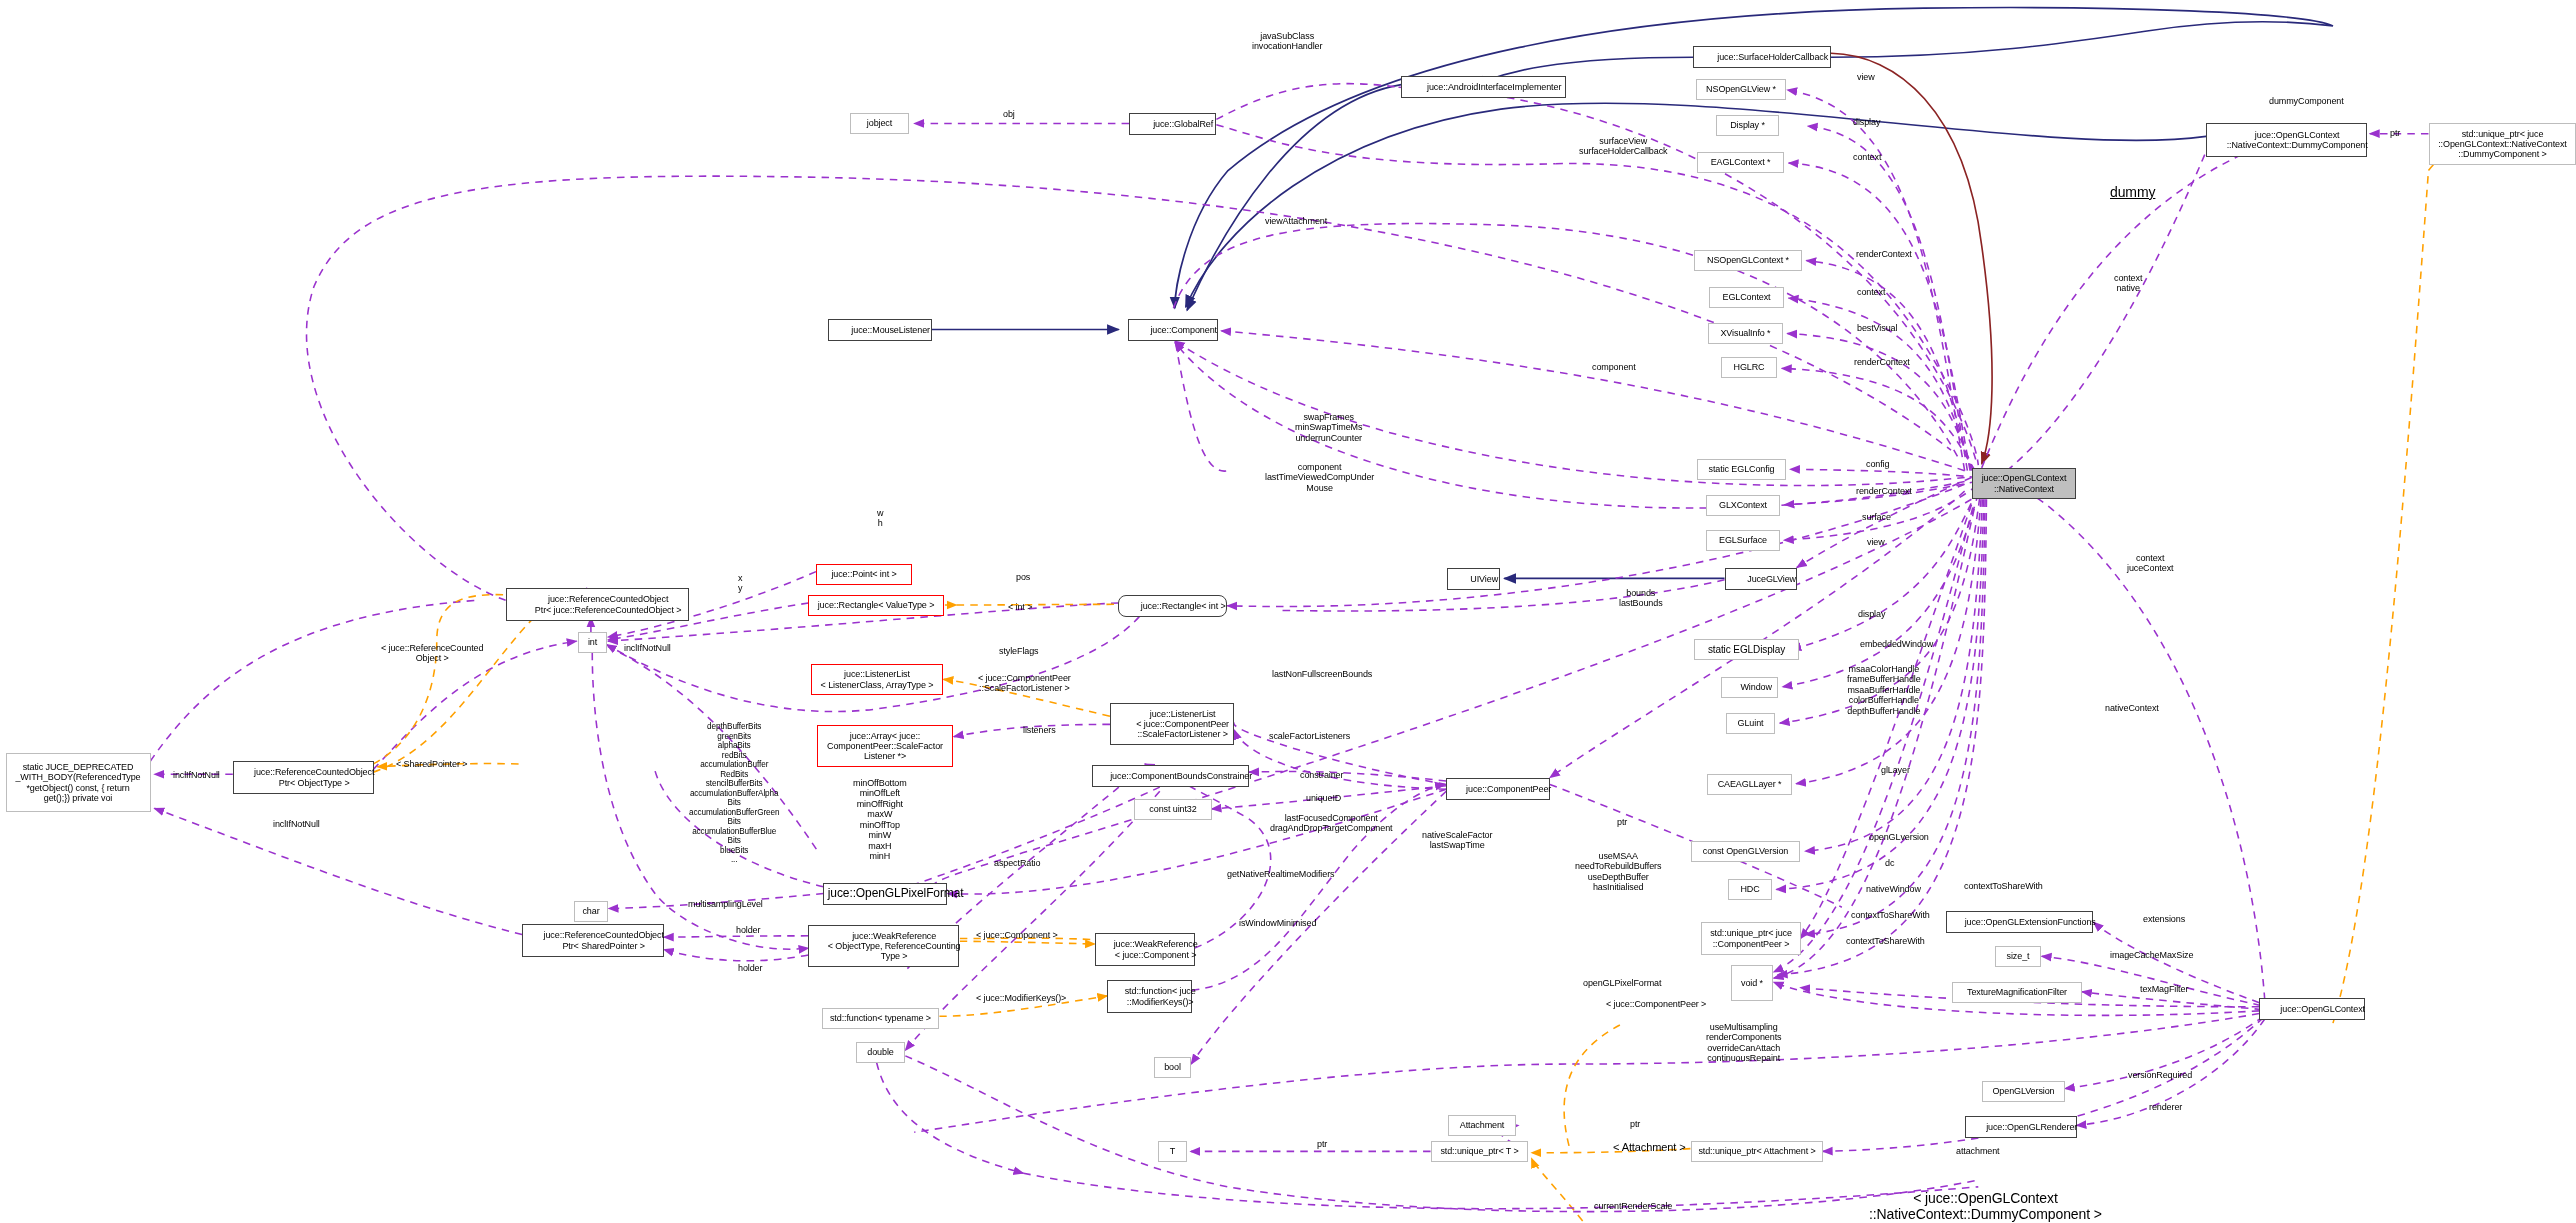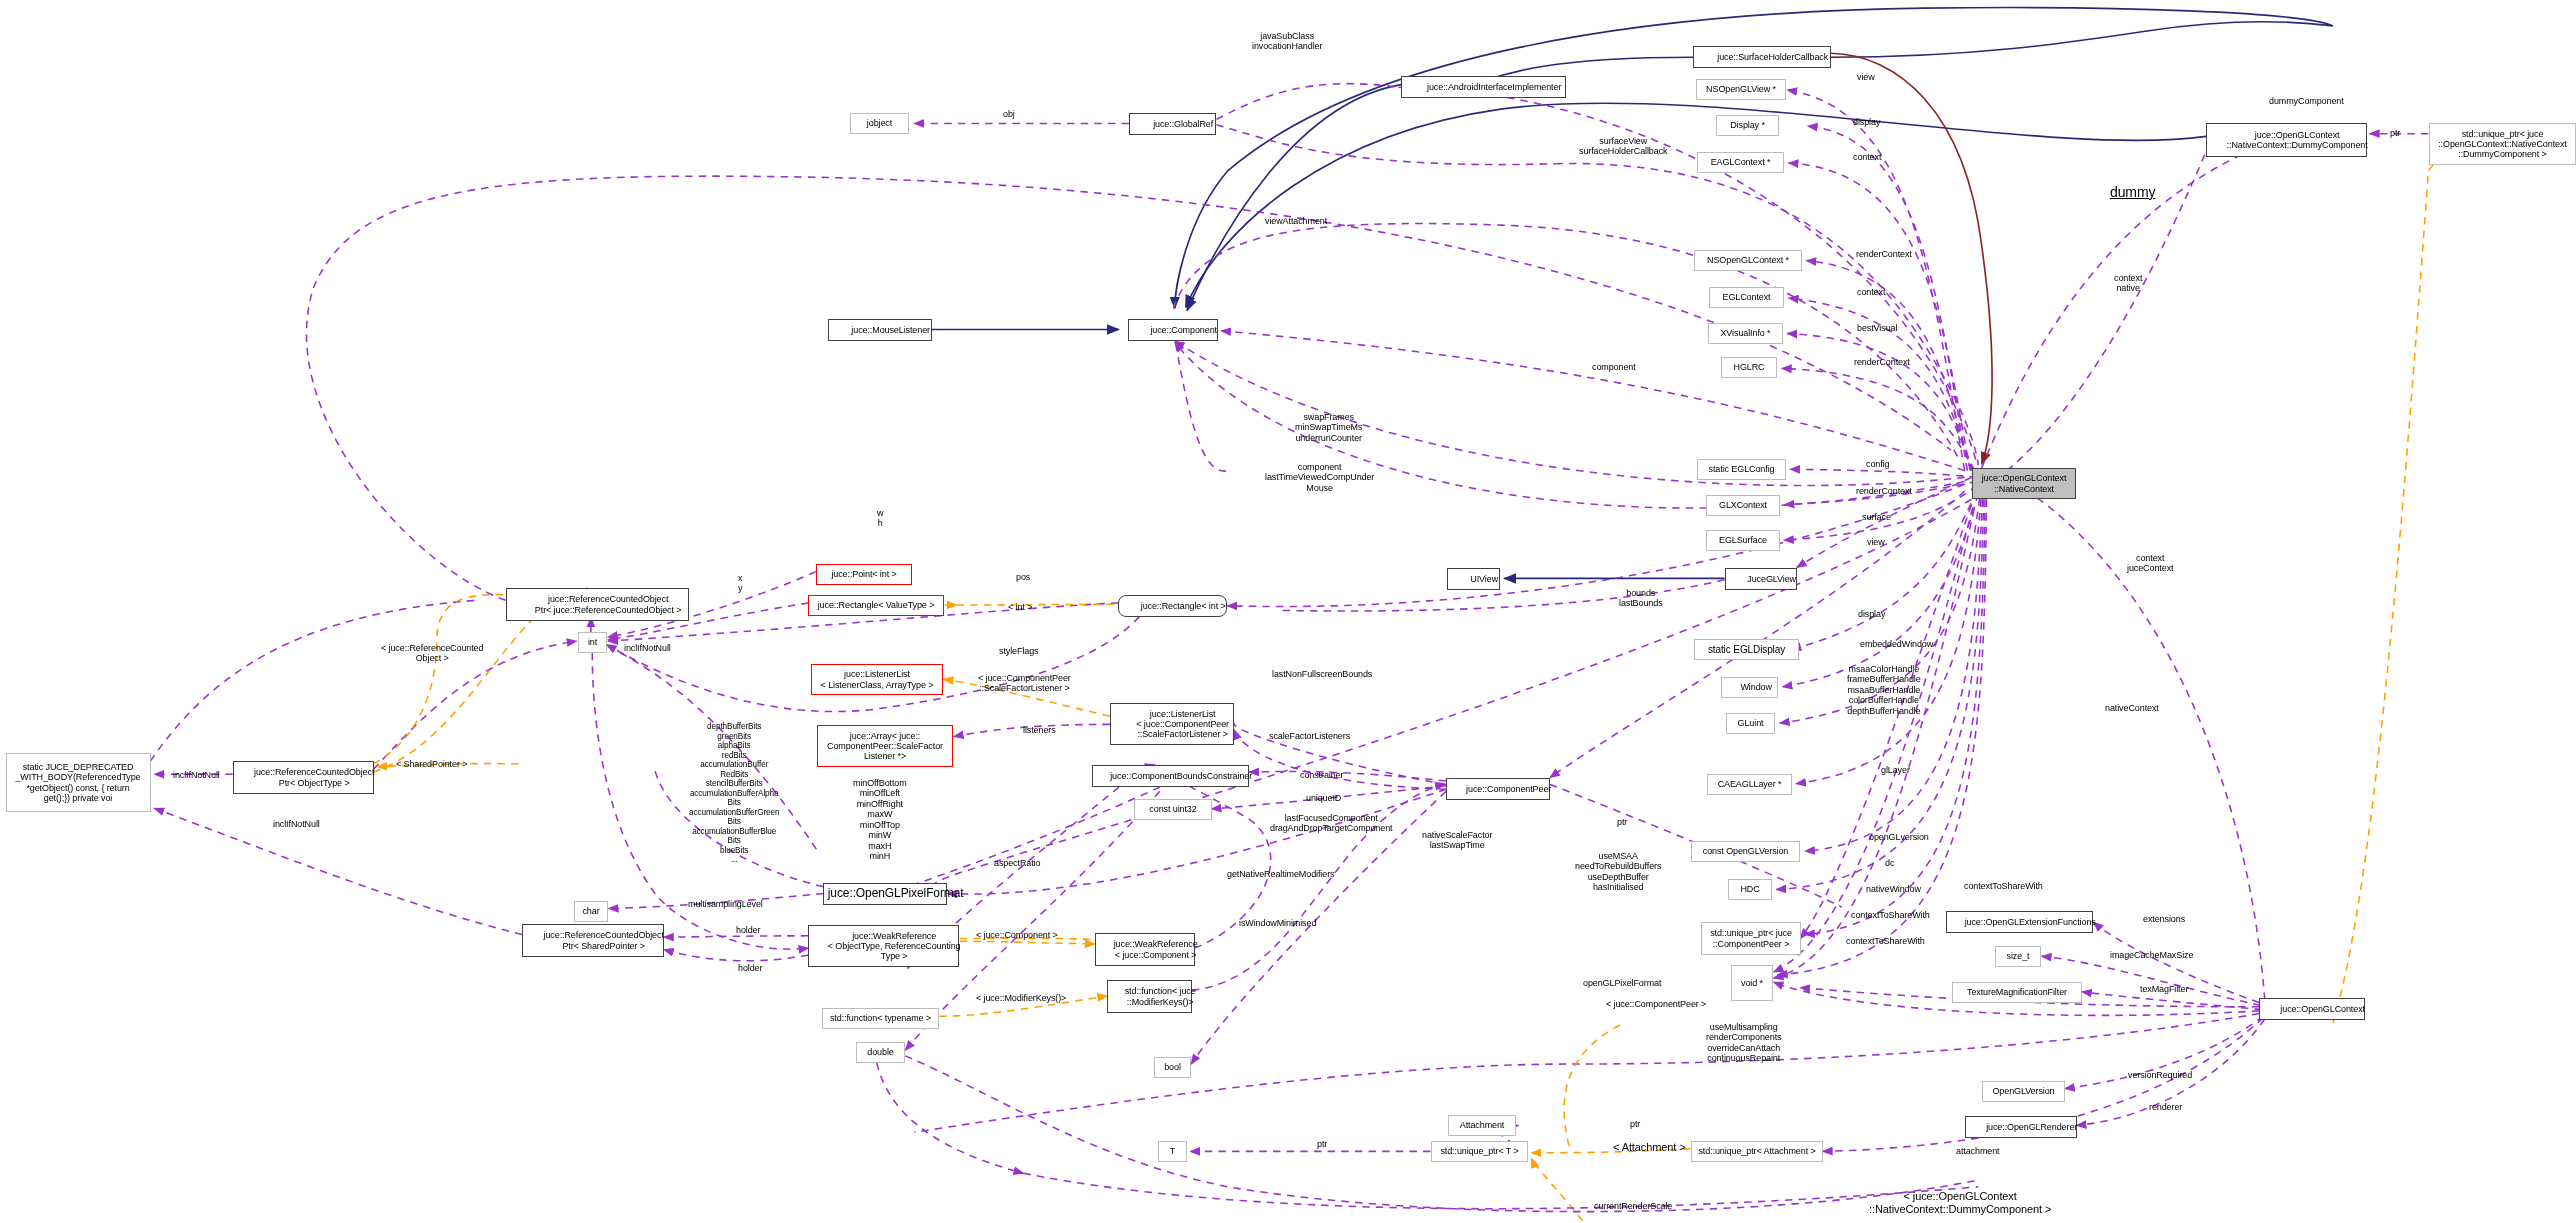--- a/index.html
+++ b/index.html
@@ -415,18 +415,18 @@
 renderComponents
 overrideCanAttach
 continuousRepaint</div>
       <div class="elabel" style="left: 2128px; top: 1070px; font-size: 9px;">versionRequired</div>
       <div class="elabel" style="left: 2149px; top: 1102px; font-size: 9px;">renderer</div>
       <div class="elabel" style="left: 1956px; top: 1146px; font-size: 9px;">attachment</div>
       <div class="elabel" style="left: 1630px; top: 1119px; font-size: 9px;">ptr</div>
       <div class="elabel" style="left: 1613px; top: 1141px; font-size: 11px;">&lt; Attachment &gt;</div>
       <div class="elabel" style="left: 1317px; top: 1139px; font-size: 9px;">ptr</div>
       <div class="elabel" style="left: 1594px; top: 1201px; font-size: 9px;">currentRenderScale</div>
-      <div class="elabel" style="left: 1869px; top: 1190px; font-size: 11px;">&lt; juce::OpenGLContext
+      <div class="elabel" style="left: 1869px; top: 1190px; font-size: 14px;">&lt; juce::OpenGLContext
 ::NativeContext::DummyComponent &gt;</div>
     </div>
 
 </div>
 
 
 </body></html>

